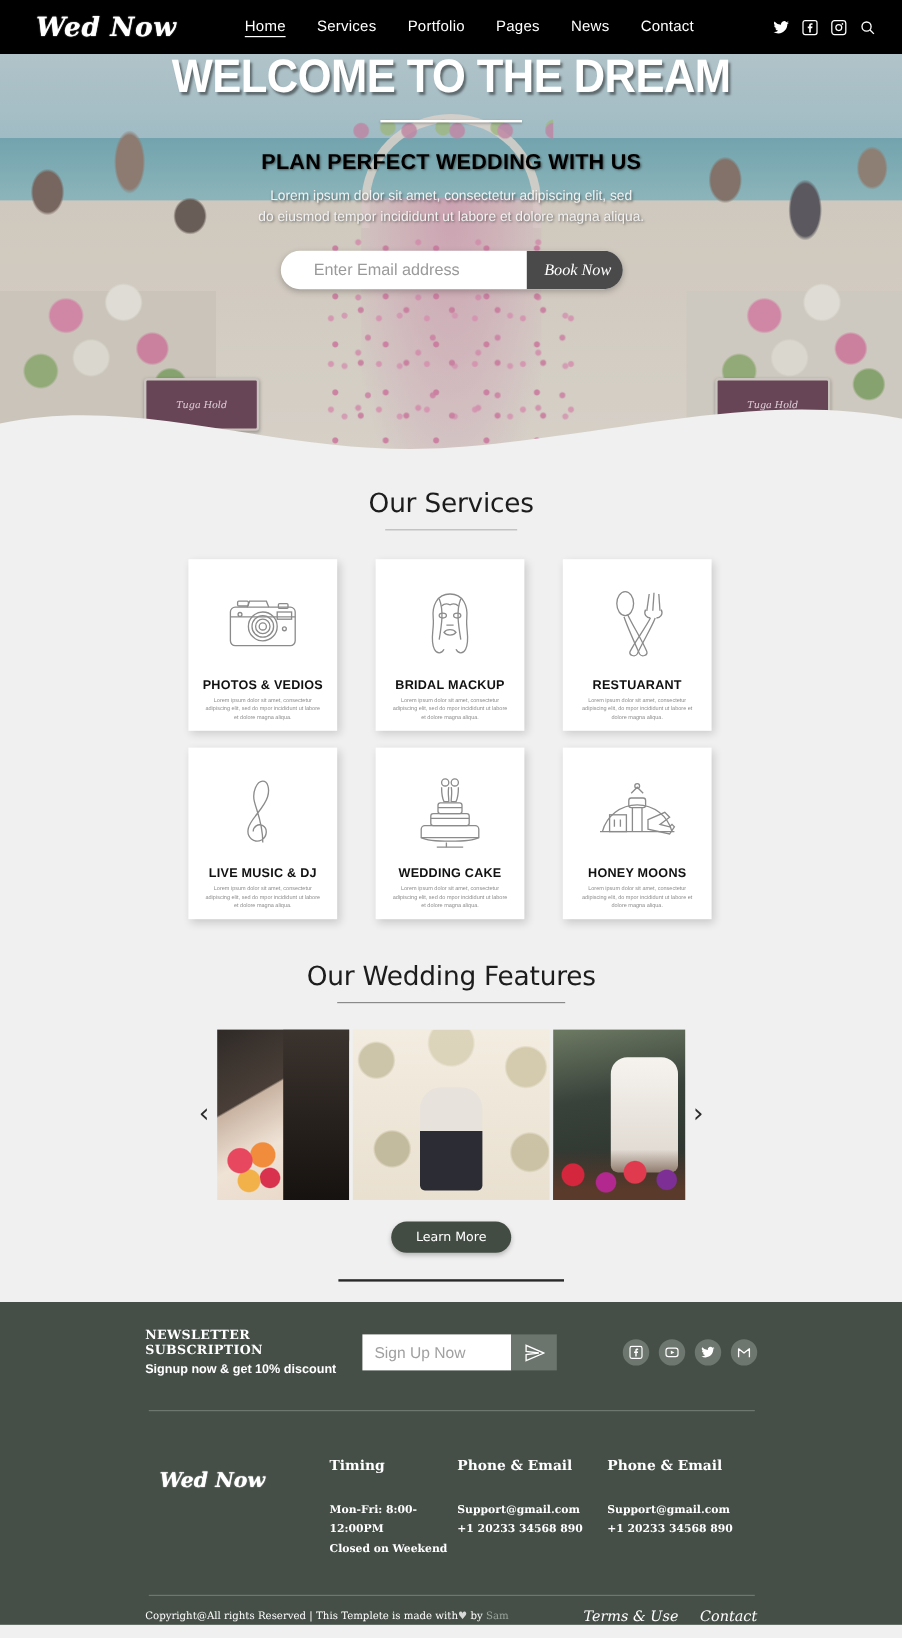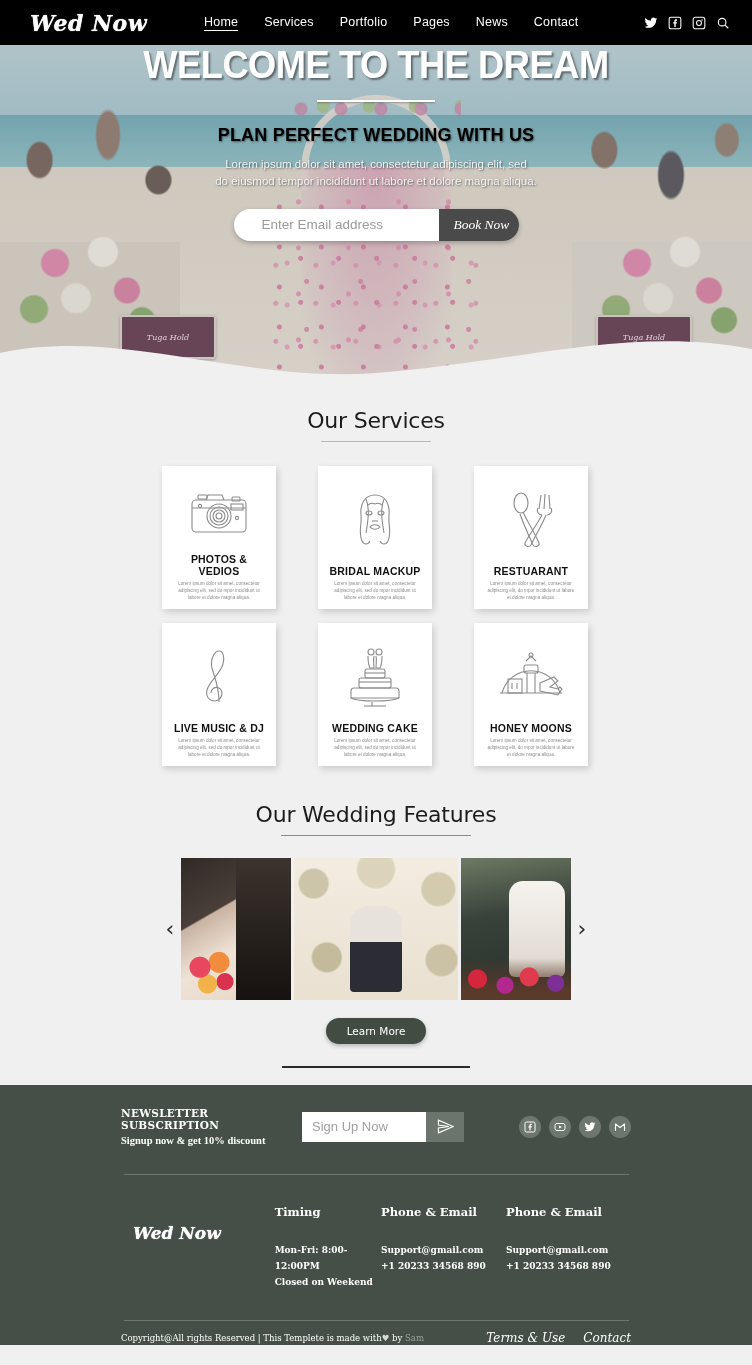--- a/index.html
+++ b/index.html
@@ -189,21 +189,21 @@
     font-weight: 400;
     font-family: "DejaVu Sans", sans-serif;
     letter-spacing: -0.2px;
   }
   .sec-rule { width: 110px; height: 1px; background:#b8b8b8; margin: 8px auto 0; }
   .sec-rule.dark { background:#8a8a8a; }
 
   .cards { width: 470px; margin: 24px auto 0; display:flex; flex-wrap:wrap; gap:0; }
   .card-slot { width: 156px; display:flex; justify-content:center; margin-bottom: 14px; }
   .card {
-    width: 114px; height: 143px; background:#fff;
+    width: 124px; height: 143px; background:#fff;
     box-shadow: 2px 3px 7px rgba(0,0,0,.16);
     display:flex; flex-direction:column; align-items:center;
     padding: 10px 8px 8px;
   }
   .card-icon { flex:1; display:flex; align-items:center; justify-content:center; width:100%; }
   .card-icon svg { stroke:#8b8b8b; fill:none; stroke-width:1.1; }
   .card-name {
     font-size: 10.5px; font-weight:700; color:#111;
     letter-spacing:0.2px; text-align:center; margin-bottom: 3px;
   }
@@ -279,21 +279,21 @@
   .news-row {
     width: 510px; margin: 0 auto;
     display:flex; align-items:center;
   }
   .news-text { width: 175px; }
   .news-title {
     font-family:"DejaVu Serif", serif;
     font-size: 10.5px; font-weight:700; letter-spacing:0.3px;
   }
   .news-sub {
-    font-family:Liberation Serif, serif;
+    font-family:Liberation Sans, sans-serif;
     font-size: 10.5px; margin-top: 4px; font-weight:700;
   }
   .news-form { display:flex; height:30px; margin-left: 10px; }
   .news-form input {
     width: 124px; border:none; outline:none; background:#fff;
     padding-left:10px; font-size:13px; color:#555;
     font-family:"Liberation Sans", sans-serif;
   }
   .news-form input::placeholder { color:#a0a0a0; }
   .news-form button {
@@ -312,21 +312,21 @@
   .fdivider { width: 505px; height:1px; background:#6e776f; margin: 28px auto 0; }
 
   .fcols { width: 510px; margin: 30px auto 0; display:flex; }
   .fcol-brand {
     width: 165px;
     font-family:"DejaVu Serif", serif;
     font-size: 17px; font-style:italic; font-weight:700;
     color:#fff; padding-top: 18px; padding-left: 12px;
     text-shadow: 0 0 1px #fff;
   }
-  .fcol { width: 115px; }
+  .fcol { width: 115px; margin-top: 8px; }
   .fcol.wide { width: 135px; }
   .fcol h4 {
     font-family:"DejaVu Serif", serif;
     font-size: 11.5px; font-weight:700; margin-bottom: 24px;
   }
   .fcol p {
     font-family:"DejaVu Serif", serif;
     font-size: 9px; font-weight:700; line-height: 1.75;
   }
 

